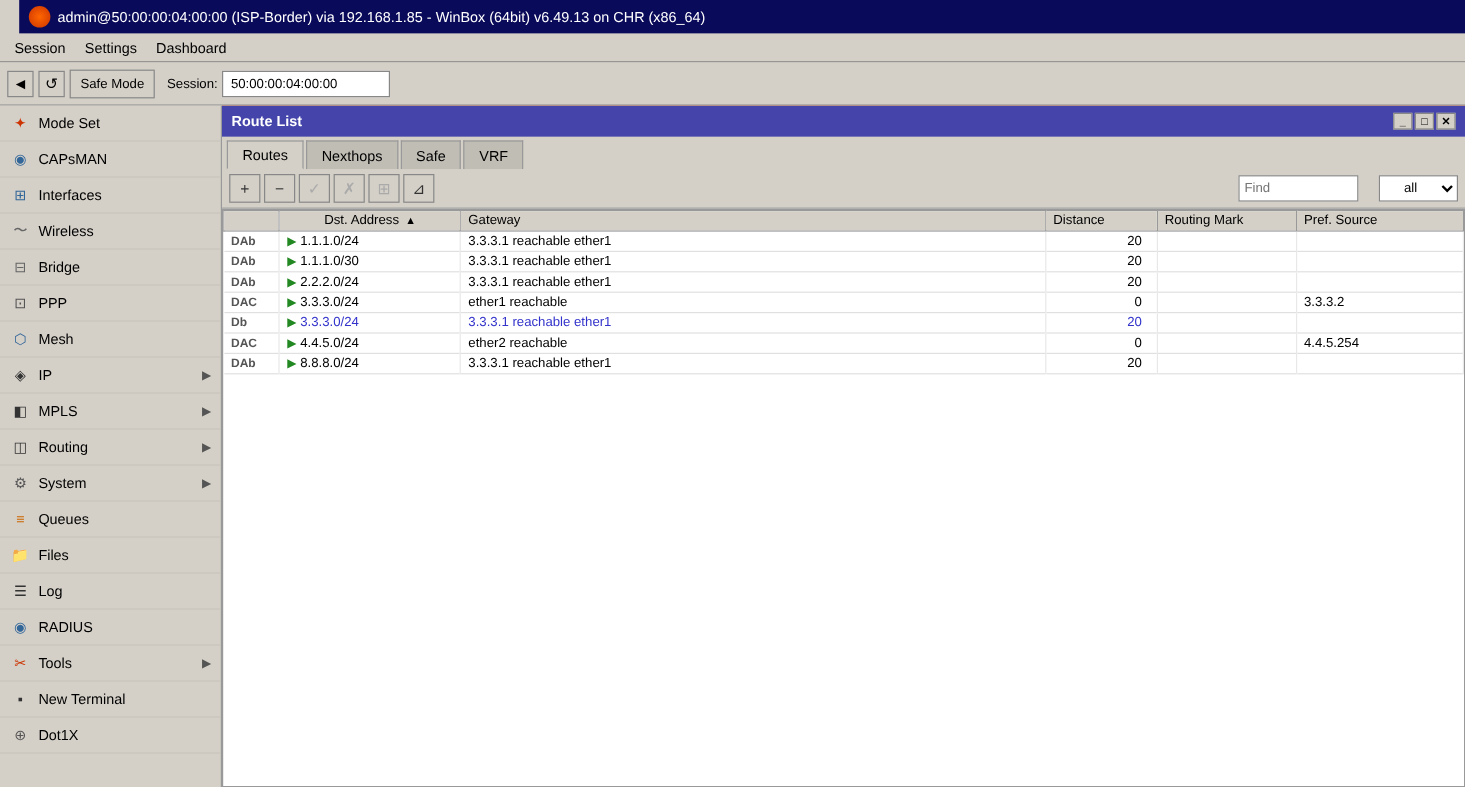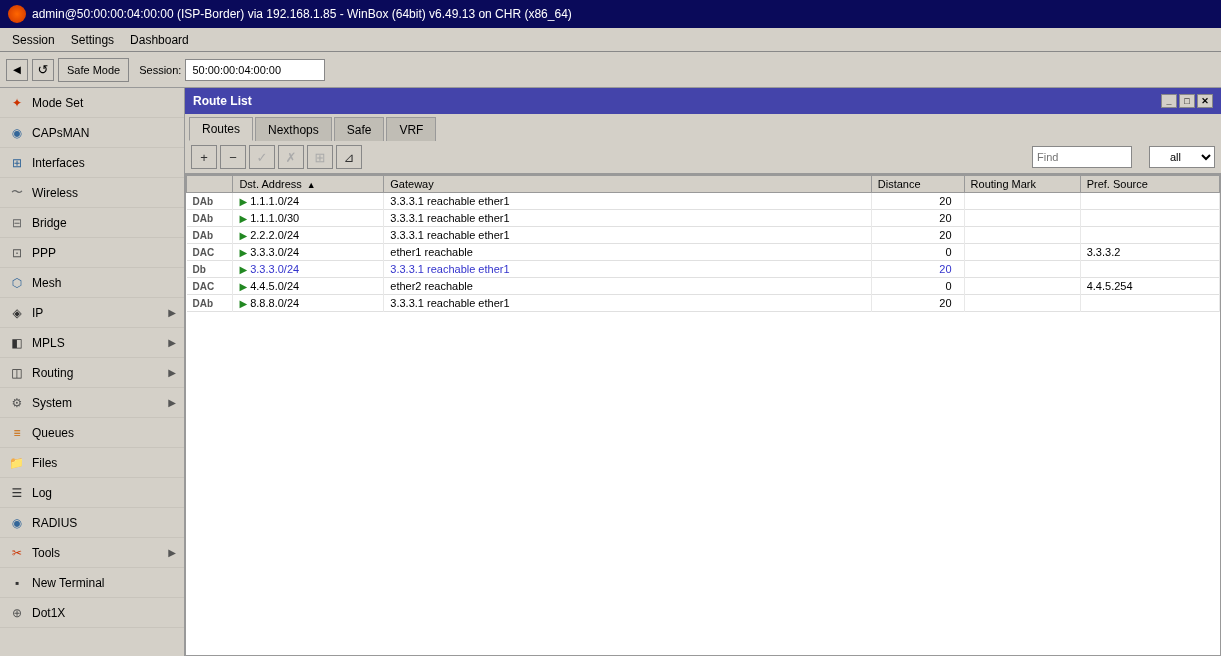--- a/index.html
+++ b/index.html
@@ -8,20 +8,21 @@
     
     .title-bar {
       background: #0a0a5a;
       color: white;
       padding: 3px 8px;
       font-size: 12px;
       display: flex;
       align-items: center;
       gap: 6px;
       height: 28px;
+      margin-left: 16px;
     }
     .title-bar .logo {
       width: 18px; height: 18px;
       background: radial-gradient(circle, #ff6600, #cc3300);
       border-radius: 50%;
       flex-shrink: 0;
     }
 
     
     .menu-bar {
@@ -407,21 +408,21 @@
             <option>all</option>
           </select>
         </div>
       </div>
 
       <div class="route-table">
         <table>
           <thead id="table-head">
               <tr>
                 <th style="width: 40px;"></th>
-                <th style="width: 130px;">Dst. Address <span class="sort-arrow">▲</span></th>
+                <th style="width: 130px; text-align: center;">Dst. Address <span class="sort-arrow">▲</span></th>
                 <th style="width: 420px;">Gateway</th>
                 <th style="width: 80px;">Distance</th>
                 <th style="width: 100px;">Routing Mark</th>
                 <th style="width: 120px;">Pref. Source</th>
               </tr>
             </thead>
           <tbody id="table-body">
               <tr>
                 <td><span class="row-flag">DAb</span></td>
                 <td><span class="row-arrow">▶</span> 1.1.1.0/24</td>

